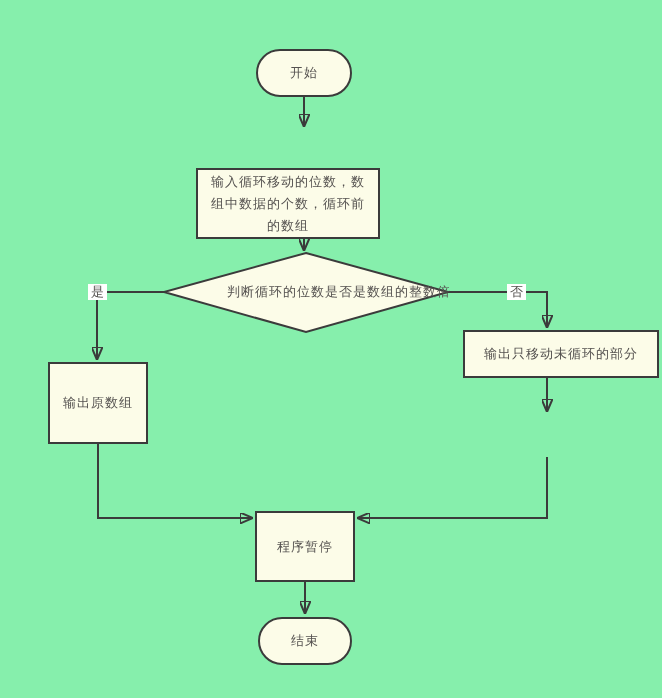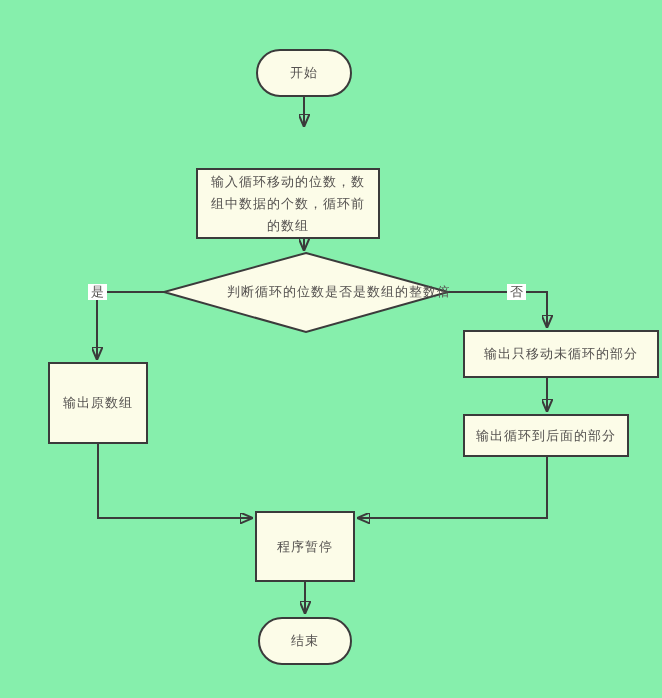--- a/index.html
+++ b/index.html
@@ -114,23 +114,20 @@
   <div class="edge-label l-no">否</div>
 
   <div class="node n-left">
     <span>输出原数组</span>
   </div>
 
   <div class="node n-r1">
     <span>输出只移动未循环的部分</span>
   </div>
 
-  <div class="node n-r2">
-    <span>输出循环到后面的部分</span>
-  </div>
 
   <div class="node n-pause">
     <span>程序暂停</span>
   </div>
 
   <div class="node terminator n-end">
     <span>结束</span>
   </div>
 
 </div>

